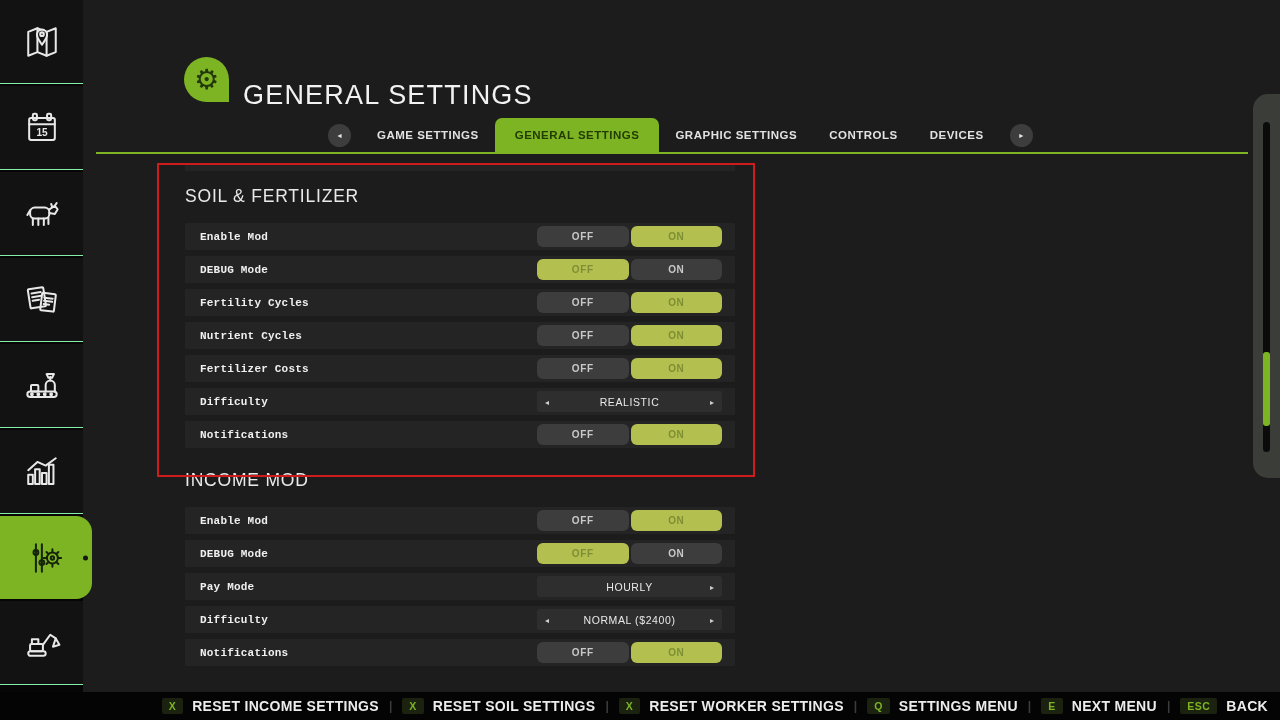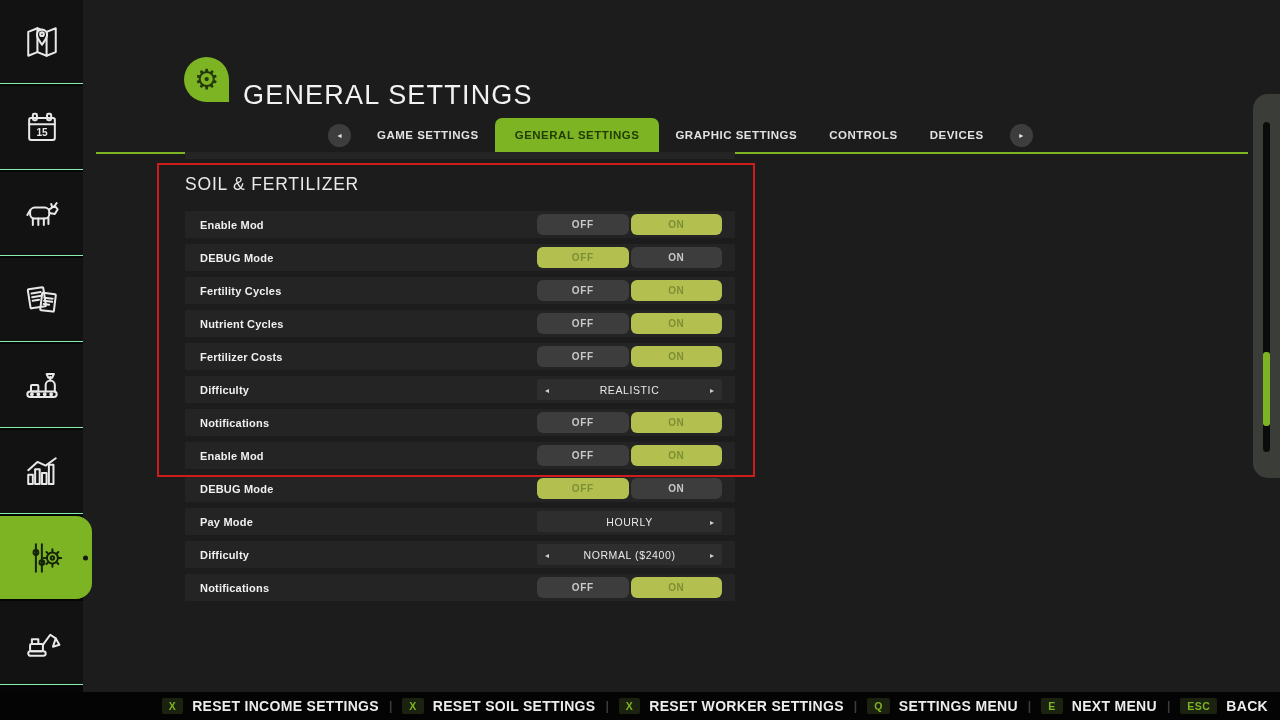--- a/index.html
+++ b/index.html
@@ -29,28 +29,28 @@
   .navcirc{width:23px;height:23px;border-radius:50%;background:#3d3d3d;align-self:center;
            display:flex;align-items:center;justify-content:center;color:#e8e8e8;font-size:8px;
            margin:0 10px;font-family:"DejaVu Sans",sans-serif;}
   .tabitems{display:flex;height:34px;}
   .tab{padding:0 16px;line-height:34px;font-size:11.5px;font-weight:bold;color:#e2e2e2;
        letter-spacing:0.5px;white-space:nowrap;}
   .tab.active{background:var(--accent);color:#233c02;border-radius:7px 7px 0 0;padding:0 20px;}
   .tabline{position:absolute;left:96px;top:152px;width:1152px;height:2px;background:var(--accent);}
 
   
-  .content{position:absolute;left:185px;top:152px;width:550px;}
+  .content{position:absolute;left:185px;top:164px;width:550px;}
   .stub-row{height:7px;background:#242424;margin-bottom:15px;}
   .section-title{font-size:17.5px;color:#e9e9e9;letter-spacing:0.8px;margin:0 0 16px 0;
                  font-weight:400;height:21px;}
   .section + .section .section-title{margin-top:22px;}
   .srow{height:27px;background:#242424;margin-bottom:6px;position:relative;
         display:flex;align-items:center;border-radius:1px;}
-  .srow-label{margin-left:15px;font-size:11px;font-weight:bold;color:#f0f0f0;letter-spacing:0.2px;}
+  .srow-label{margin-left:15px;font-size:11px;font-weight:bold;color:#f0f0f0;letter-spacing:0.2px;font-family:Liberation Mono, monospace;}
   .control{position:absolute;right:13px;top:3px;width:185px;height:21px;display:flex;gap:2px;}
   .tbtn{flex:1;display:flex;align-items:center;justify-content:center;font-size:10px;
         font-weight:bold;background:#3d3d3d;color:#c9c9c9;letter-spacing:0.6px;border-radius:6px;}
   .tbtn.sel{background:var(--toggle-green);color:#7e8e34;}
   .selector{position:absolute;right:13px;top:3px;width:185px;height:21px;background:#2e2e2e;
             display:flex;align-items:center;justify-content:center;border-radius:2px;}
   .selector .val{font-size:10.5px;font-weight:normal;color:#e9e9e9;letter-spacing:0.6px;}
   .selarrow{position:absolute;top:50%;transform:translateY(-50%);font-size:8px;color:#cfcfcf;
             font-family:"DejaVu Sans",sans-serif;}
   .selarrow.left{left:8px}.selarrow.right{right:8px}
@@ -250,20 +250,21 @@
         </div>
         <div class="srow">
           <span class="srow-label">Notifications</span>
           <div class="control">
             <div class="tbtn">OFF</div>
             <div class="tbtn sel">ON</div>
           </div>
         </div>
       </section>
       <section class="section">
+        <h2 class="section-title">INCOME MOD</h2>
         <div class="srow">
           <span class="srow-label">Enable Mod</span>
           <div class="control">
             <div class="tbtn">OFF</div>
             <div class="tbtn sel">ON</div>
           </div>
         </div>
         <div class="srow">
           <span class="srow-label">DEBUG Mode</span>
           <div class="control">

